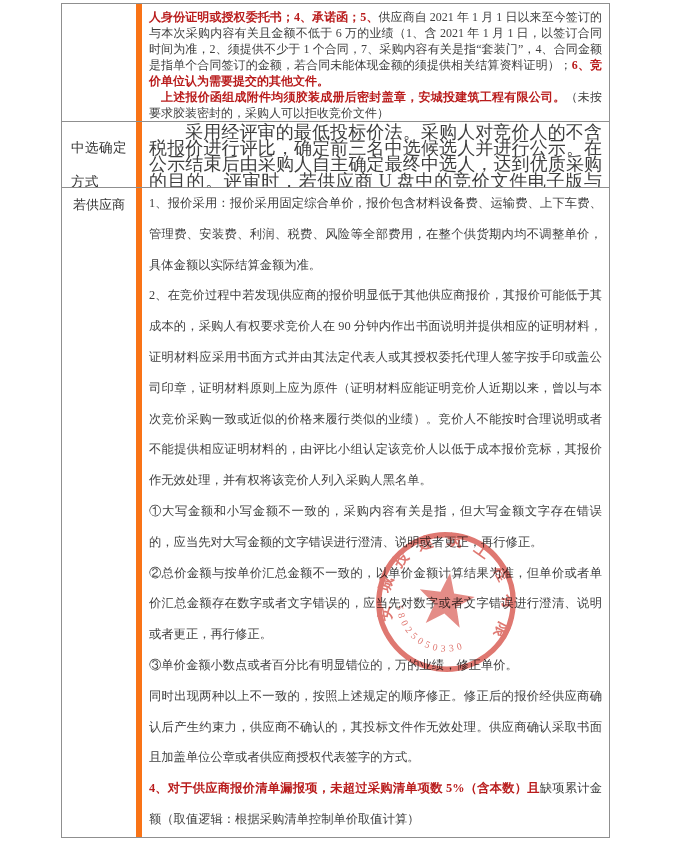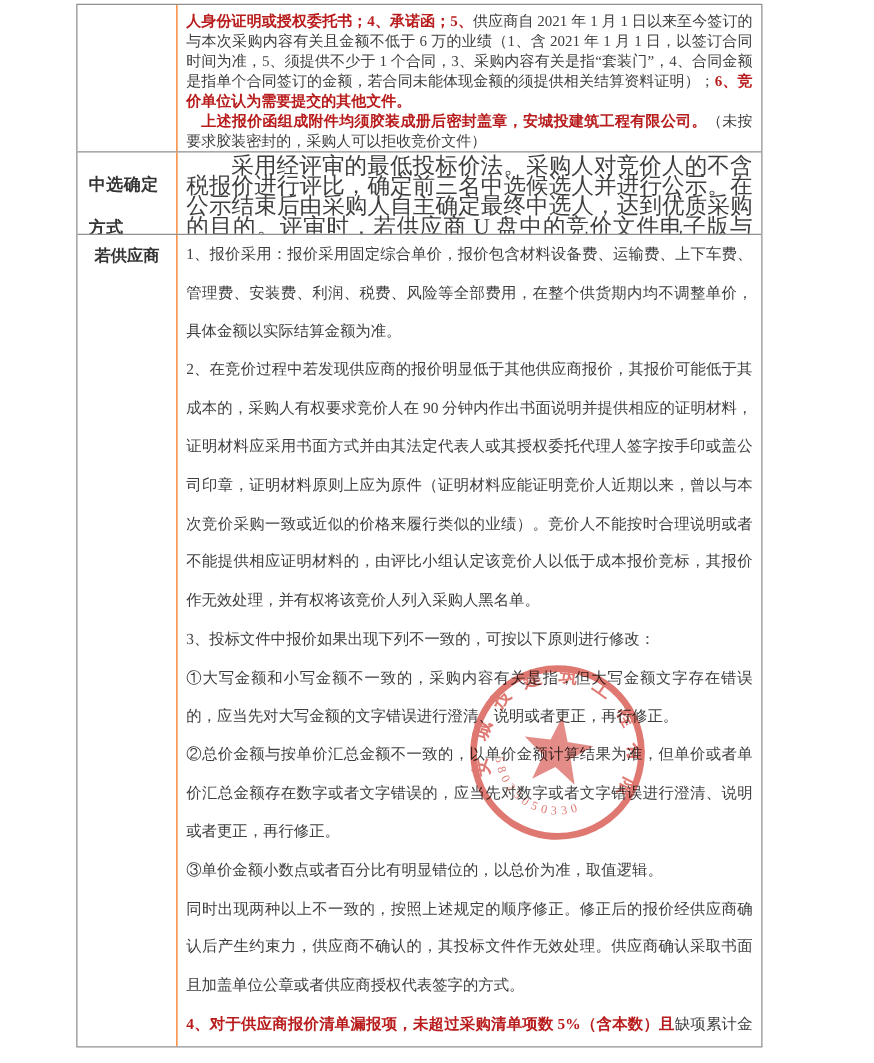--- a/index.html
+++ b/index.html
@@ -17,22 +17,22 @@
   }
   .trow{
     display:grid;
     grid-template-columns:80px 1fr;
     border-bottom:1px solid #8f8f8f;
     min-height:0;
   }
   .trow:last-child{border-bottom:none;}
   .cell{min-width:0;min-height:0;overflow:hidden;}
   .label-cell{
-    border-right:1px solid #f97316;
-    font-weight:bold;color:#343434;
+    border-right:6px solid #f97316;
+    font-weight:normal;color:#343434;
   }
   .label-method{
     padding:9px 2px 0 9px;
     font-size:13.5px;line-height:34px;
     letter-spacing:0.5px;
   }
   .label-quote{
     padding-top:9px;text-align:center;
     font-size:13px;line-height:16px;
   }
@@ -51,41 +51,40 @@
   .seal text{fill:#d85a52;font-family:"Liberation Serif","DejaVu Serif",serif;}
 </style>
 </head>
 <body>
 
 <div class="doc-table">
 
   <div class="trow">
     <div class="cell label-cell"></div>
     <div class="cell content-cell content-attach">
-        <p><span class="b">人身份证明或授权委托书；4、承诺函；5、</span><span>供应商自 2021 年 1 月 1 日以来至今签订的与本次采购内容有关且金额不低于 6 万的业绩（1、含 2021 年 1 月 1 日，以签订合同时间为准，5、须提供不少于 1 个合同，3、采购内容有关是指“套装门”，4、合同金额是指单个合同签订的金额，若合同未能体现金额的须提供相关结算资料证明）；</span><span class="b">6、竞价单位认为需要提交的其他文件。</span></p>
+        <p><span class="b">人身份证明或授权委托书；4、承诺函；5、</span><span>供应商自 2021 年 1 月 1 日以来至今签订的与本次采购内容有关且金额不低于 6 万的业绩（1、含 2021 年 1 月 1 日，以签订合同时间为准，2、须提供不少于 1 个合同，7、采购内容有关是指“套装门”，4、合同金额是指单个合同签订的金额，若合同未能体现金额的须提供相关结算资料证明）；</span><span class="b">6、竞价单位认为需要提交的其他文件。</span></p>
         <p style="text-indent: 1em;"><span class="b">上述报价函组成附件均须胶装成册后密封盖章，安城投建筑工程有限公司。</span><span>（未按要求胶装密封的，采购人可以拒收竞价文件）</span></p>
       </div>
   </div>
 
   <div class="trow">
     <div class="cell label-cell label-method">中选确定方式</div>
     <div class="cell content-cell content-method">
         <p style="text-indent: 2em;"><span>采用经评审的最低投标价法。采购人对竞价人的不含税报价进行评比，确定前三名中选候选人并进行公示。在公示结束后由采购人自主确定最终中选人，达到优质采购的目的。评审时，若供应商 U 盘中的竞价文件电子版与纸质竞价文件不一致时，按照供应商提交的纸质竞价文件进行评比。</span></p>
       </div>
   </div>
 
   <div class="trow">
     <div class="cell label-cell label-quote">若供应商</div>
     <div class="cell content-cell content-quote">
         <p><span>1、报价采用：报价采用固定综合单价，报价包含材料设备费、运输费、上下车费、管理费、安装费、利润、税费、风险等全部费用，在整个供货期内均不调整单价，具体金额以实际结算金额为准。</span></p>
         <p><span>2、在竞价过程中若发现供应商的报价明显低于其他供应商报价，其报价可能低于其成本的，采购人有权要求竞价人在 90 分钟内作出书面说明并提供相应的证明材料，证明材料应采用书面方式并由其法定代表人或其授权委托代理人签字按手印或盖公司印章，证明材料原则上应为原件（证明材料应能证明竞价人近期以来，曾以与本次竞价采购一致或近似的价格来履行类似的业绩）。竞价人不能按时合理说明或者不能提供相应证明材料的，由评比小组认定该竞价人以低于成本报价竞标，其报价作无效处理，并有权将该竞价人列入采购人黑名单。</span></p>
-        <p><span>3、投标文件中报价如果出现下列不一致的，可按以下原则进行修改：</span></p>
         <p><span>①大写金额和小写金额不一致的，采购内容有关是指，但大写金额文字存在错误的，应当先对大写金额的文字错误进行澄清、说明或者更正，再行修正。</span></p>
         <p><span>②总价金额与按单价汇总金额不一致的，以单价金额计算结果为准，但单价或者单价汇总金额存在数字或者文字错误的，应当先对数字或者文字错误进行澄清、说明或者更正，再行修正。</span></p>
-        <p><span>③单价金额小数点或者百分比有明显错位的，以总价为准，取值逻辑。</span></p>
+        <p><span>③单价金额小数点或者百分比有明显错位的，万的业绩，修正单价。</span></p>
         <p><span>同时出现两种以上不一致的，按照上述规定的顺序修正。修正后的报价经供应商确认后产生约束力，供应商不确认的，其投标文件作无效处理。供应商确认采取书面且加盖单位公章或者供应商授权代表签字的方式。</span></p>
         <p><span class="b">4、对于供应商报价清单漏报项，未超过采购清单项数 5%（含本数）且</span><span>缺项累计金额（取值逻辑：根据采购清单控制单价取值计算）</span></p>
       </div>
   </div>
 
 </div>
 
 <svg class="seal" viewBox="0 0 150 150" aria-hidden="true">
   <defs>
     <path id="arcTop" d="M 23 103 A 59 59 0 1 1 127 103" fill="none"></path>

